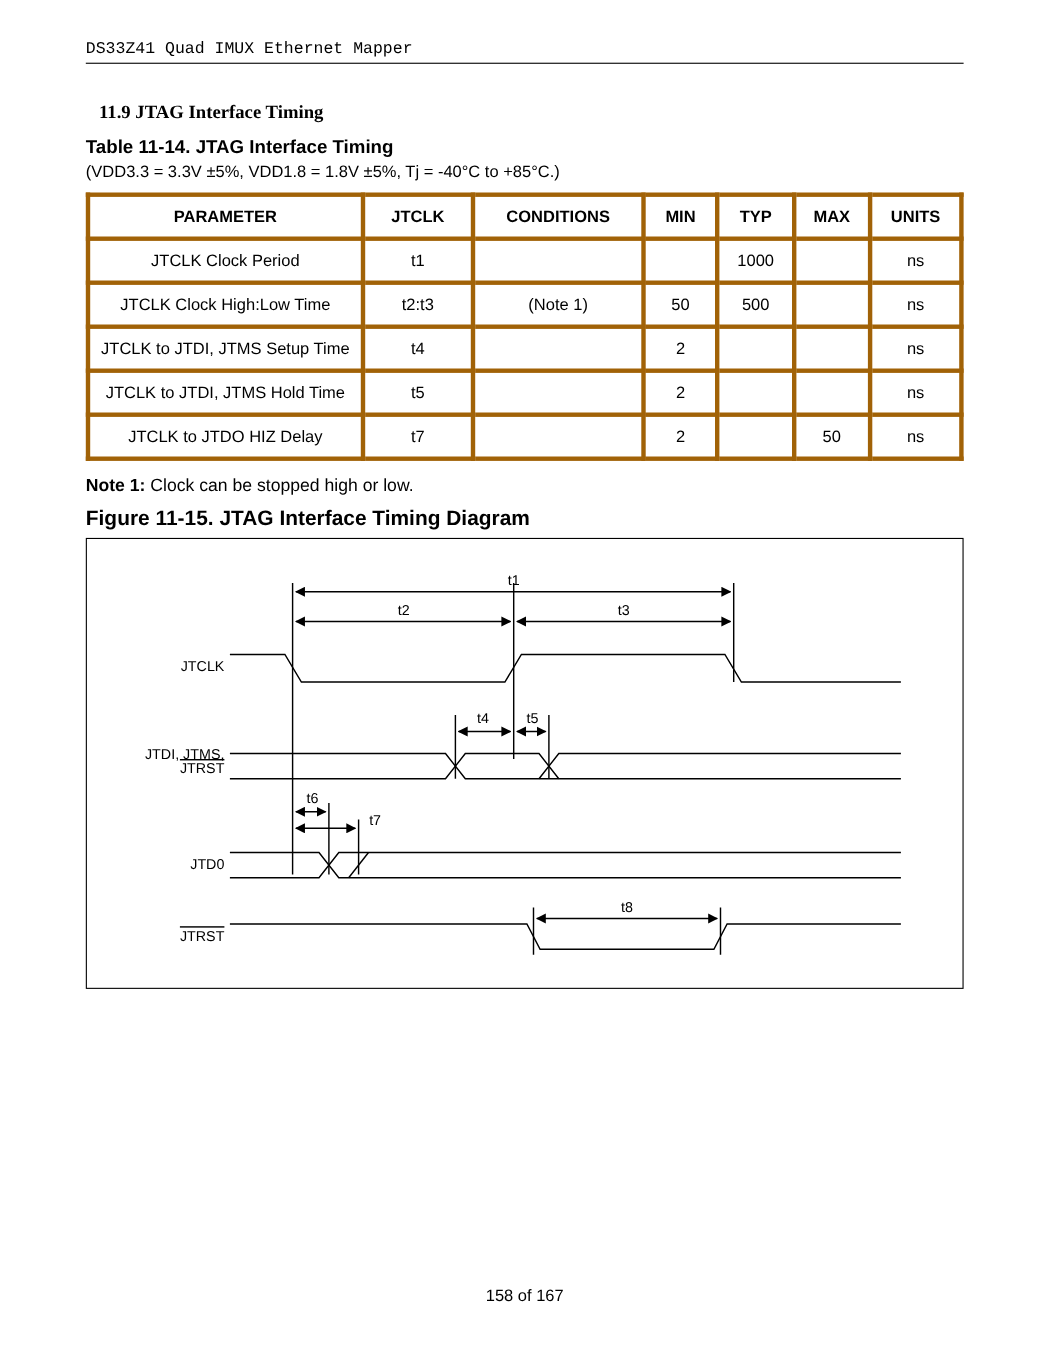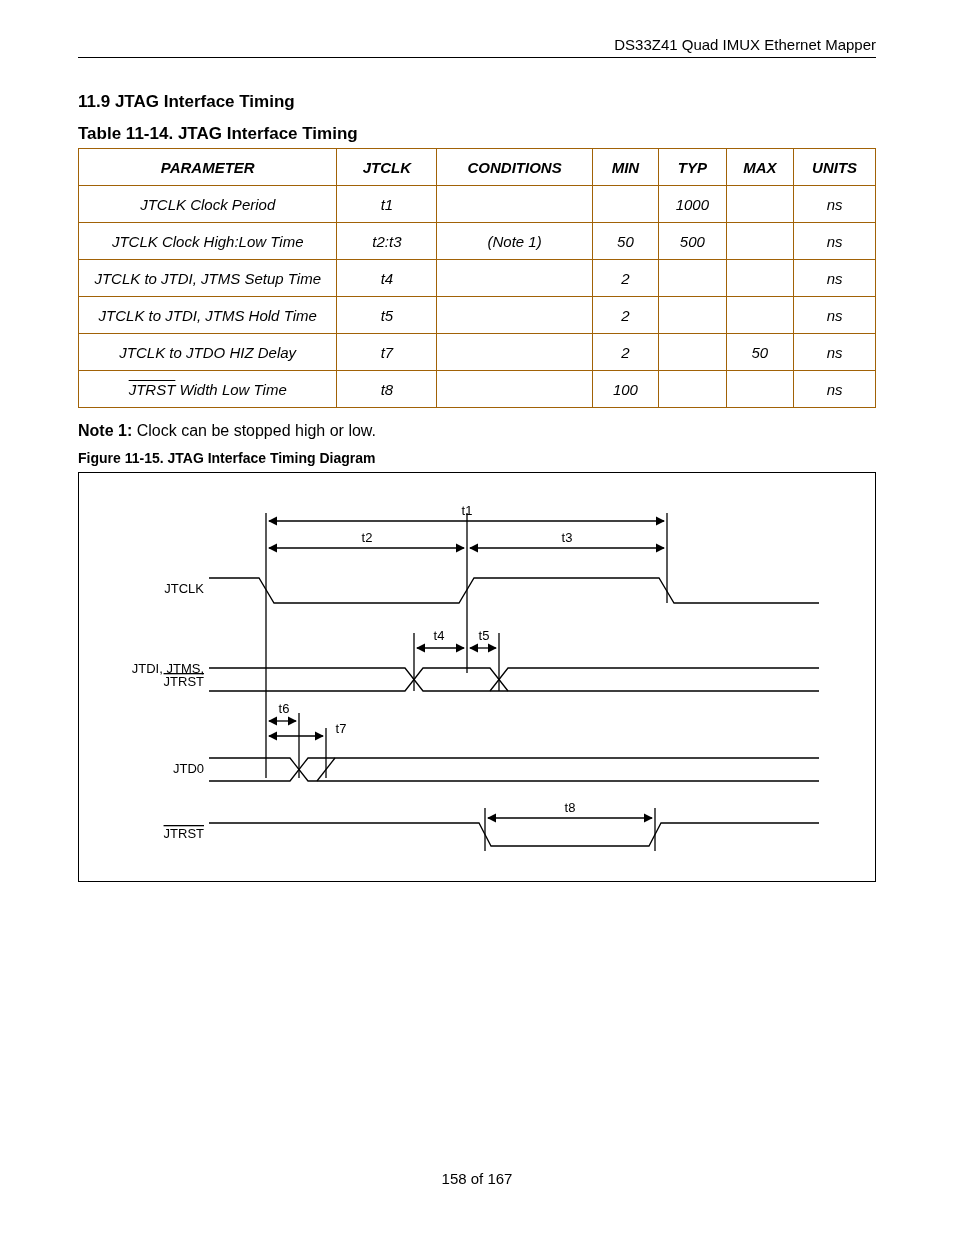--- a/index.html
+++ b/index.html
@@ -10,70 +10,70 @@
     color: #000;
   }
   .page {
     width: 954px;
     height: 1235px;
     box-sizing: border-box;
     padding: 36px 78px 30px 78px;
     position: relative;
   }
   .running-head {
-    text-align: right;
     font-size: 15px;
     margin-bottom: 4px;
+    font-family: Liberation Mono, monospace;
   }
   .head-rule {
     border: none;
     border-top: 1.5px solid #000;
     margin: 0 0 34px 0;
   }
   h2.sec {
     font-size: 17px;
     font-weight: bold;
-    margin: 0 0 12px 0;
+    margin: 0 0 12px 12px;
+    font-family: Liberation Serif, serif;
   }
   h3.tblcap {
     font-size: 17px;
     font-weight: bold;
     margin: 12px 0 4px 0;
   }
   .cond-line {
     font-size: 15px;
     margin: 4px 0 10px 0;
   }
   table.spec {
     border-collapse: collapse;
     width: 100%;
     font-size: 15px;
   }
   table.spec th, table.spec td {
-    border: 1px solid #a16207;
+    border: 4px solid #a16207;
     padding: 6px 8px;
     height: 24px;
-    font-style: italic;
   }
   table.spec th {
     font-weight: bold;
     text-align: center;
   }
   table.spec td {
     text-align: center;
   }
   td.c { text-align: center; }
   .note {
     font-size: 16px;
     margin: 14px 0 8px 0;
   }
   .note b { font-weight: bold; }
   .overline { text-decoration: overline; }
   h3.figcap {
-    font-size: 14px;
+    font-size: 19px;
     font-weight: bold;
     margin: 10px 0 6px 0;
   }
   .diagram-box {
     border: 1.5px solid #000;
     width: 100%;
     height: 410px;
     position: relative;
     box-sizing: border-box;
   }
@@ -112,20 +112,21 @@
     <span> </span>
     <span>JTAG Interface Timing</span>
   </h2>
 
   <h3 class="tblcap">
     <span>Table 11-14.</span>
     <span> </span>
     <span>JTAG Interface Timing</span>
   </h3>
 
+  <div class="cond-line">(VDD3.3 = 3.3V ±5%, VDD1.8 = 1.8V ±5%, Tj = -40°C to +85°C.)</div>
 
   <table class="spec">
     <thead>
       <tr>
         <th style="width:280px">PARAMETER</th>
         <th style="width:92px">JTCLK</th>
         <th style="width:150px">CONDITIONS</th>
         <th style="width:55px">MIN</th>
         <th style="width:55px">TYP</th>
         <th style="width:55px">MAX</th>
@@ -169,33 +170,20 @@
         <td class="c"></td>
         <td class="c">ns</td>
       </tr>
       <tr>
         <td>JTCLK to JTDO HIZ Delay</td>
         <td class="c">t7</td>
         <td></td>
         <td class="c">2</td>
         <td class="c"></td>
         <td class="c">50</td>
-        <td class="c">ns</td>
-      </tr>
-      <tr>
-        <td>
-          <span class="overline">JTRST</span>
-          <span> </span>
-          <span>Width Low Time</span>
-        </td>
-        <td class="c">t8</td>
-        <td></td>
-        <td class="c">100</td>
-        <td class="c"></td>
-        <td class="c"></td>
         <td class="c">ns</td>
       </tr>
     </tbody>
   </table>
 
   <div class="note">
     <b>Note 1:</b>
     <span> </span>
     <span>Clock can be stopped high or low.</span>
   </div>

